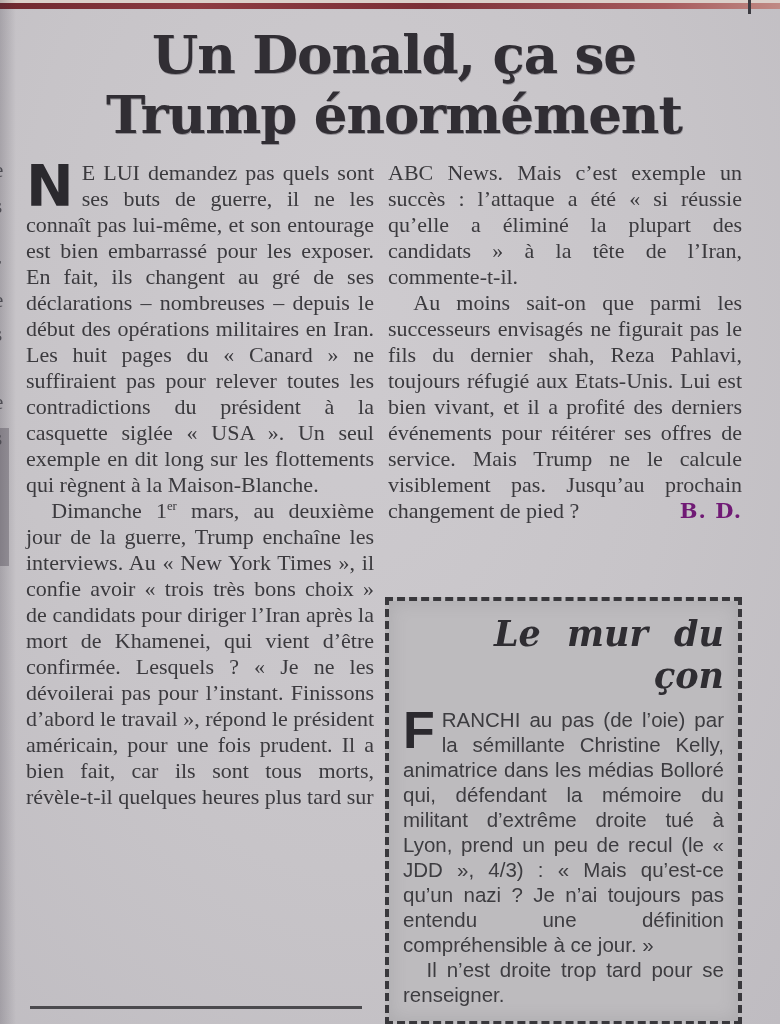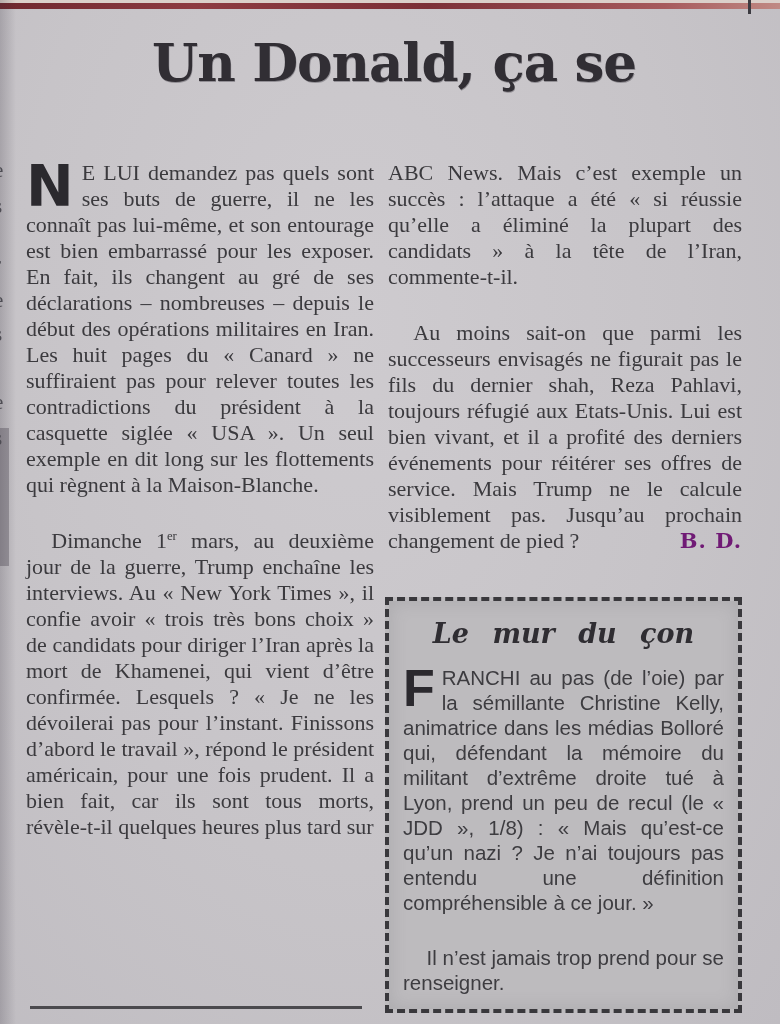--- a/index.html
+++ b/index.html
@@ -22,60 +22,60 @@
     position:absolute;left:0;top:0;bottom:0;width:16px;
     background:linear-gradient(90deg,rgba(55,50,62,0.22),rgba(55,50,62,0));
   }
   .edge-strip{position:absolute;left:0;top:428px;width:9px;height:138px;background:rgba(66,61,73,0.35);}
   .edge-frags span{
     position:absolute;left:-6px;font-size:21px;color:#4e4d54;
     font-family:"Liberation Serif",serif;
   }
 
   .headline{
-    position:absolute;top:16px;left:34px;right:26px;margin:16px;
+    position:absolute;top:16px;left:34px;right:26px;margin:8px;
     text-align:center;
     font-family:"DejaVu Serif",serif;font-weight:bold;
     font-size:53px;line-height:60px;letter-spacing:-1px;
     color:#312e34;
     text-shadow:0.6px 0.8px 0 rgba(44,41,48,0.35);
   }
   .headline .hl{display:block;}
 
   .col{
     position:absolute;top:160px;
     font-size:22px;line-height:26px;color:#3b3a3e;
     text-align:justify;
   }
   .col-left{left:26px;width:348px;}
   .col-right{left:388px;width:354px;}
   .para{margin:0;}
-  .para.indent{text-indent:1.15em;margin-top:30px;}
+  .para.indent{text-indent:1.15em;}
   .b{font-weight:normal;}
   .sup{font-size:0.58em;vertical-align:super;line-height:0;font-family:Liberation Serif, serif;}
   .dropcap{
     float:left;font-family:"DejaVu Sans",sans-serif;font-weight:bold;
     font-size:57px;line-height:45px;padding:4px 8px 0 0;color:#2b292e;
   }
   .byline{
     float:right;font-weight:bold;font-family:"DejaVu Serif",serif;
     font-size:21px;letter-spacing:1px;color:#701a75;
   }
   .rule{position:absolute;left:30px;top:1006px;width:332px;height:3px;background:#4b4a4e;}
 
   .box{
     position:absolute;left:385px;top:597px;width:357px;box-sizing:border-box;
     border:4px dashed #39383c;background:#bdbbbe;
     padding:8px 14px 14px;
     box-shadow:inset 0 0 18px rgba(90,88,95,0.18);
   }
   .box-title{
-    margin:4px 0 10px;text-align:center;
+    margin:4px 0 10px;text-align:right;
     font-family:"DejaVu Serif",serif;font-style:italic;font-weight:bold;
-    font-size:27px;line-height:42px;word-spacing:14px;color:#2f2d32;
+    font-size:35px;line-height:42px;word-spacing:14px;color:#2f2d32;
   }
   .box-body{
     font-family:"Liberation Sans",sans-serif;
     font-size:20.5px;line-height:25px;color:#3d3c40;text-align:justify;
   }
   .box-body .dropcap{
     font-family:"Liberation Sans",sans-serif;
     font-size:52px;line-height:41px;padding:3px 7px 0 0;
   }
 </style>
@@ -93,32 +93,33 @@
     <span style="top: 194px;">s</span>
     <span style="top: 252px;">r</span>
     <span style="top: 288px;">e</span>
     <span style="top: 322px;">s</span>
     <span style="top: 390px;">e</span>
     <span style="top: 426px;">s</span>
   </div>
 
 <h1 class="headline">
   <span class="hl">Un Donald, ça se</span>
+  <span class="hl">Trump énormément</span>
 </h1>
 
 <div class="col col-left">
     <p class="para"><span class="dropcap">N</span><span>E LUI demandez pas quels sont ses buts de guerre, il ne les connaît pas lui-même, et son entourage est bien embarrassé pour les exposer. En fait, ils changent au gré de ses déclarations – nombreuses – depuis le début des opérations militaires en Iran. Les huit pages du « Canard » ne suffiraient pas pour relever toutes les contradictions du président à la casquette siglée « USA ». Un seul exemple en dit long sur les flottements qui règnent à la Maison-Blanche.</span></p>
     <p class="para indent"><span>Dimanche 1</span><span class="sup">er</span><span> mars, au deuxième jour de la guerre, Trump enchaîne les interviews. Au « New York Times », il confie avoir </span><span class="b">« trois très bons choix »</span><span> de candidats pour diriger l’Iran après la mort de Khamenei, qui vient d’être confirmée. Lesquels ? </span><span class="b">« Je ne les dévoilerai pas pour l’instant. Finissons d’abord le travail »</span><span>, répond le président américain, pour une fois prudent. Il a bien fait, car ils sont tous morts, révèle-t-il quelques heures plus tard sur</span></p>
   </div>
 <div class="col col-right">
     <p class="para"><span>ABC News. Mais c’est exemple un succès : l’attaque a été </span><span class="b">« si réussie qu’elle a éliminé la plupart des candidats »</span><span> à la tête de l’Iran, commente-t-il.</span></p>
     <p class="para indent"><span>Au moins sait-on que parmi les successeurs envisagés ne figurait pas le fils du dernier shah, Reza Pahlavi, toujours réfugié aux Etats-Unis. Lui est bien vivant, et il a profité des derniers événements pour réitérer ses offres de service. Mais Trump ne le calcule visiblement pas. Jusqu’au prochain changement de pied ?</span><span class="byline">B. D.</span></p>
   </div>
 
 <div class="rule"></div>
 
 <div class="box">
   <h2 class="box-title">Le mur du çon</h2>
   <div class="box-body">
-      <p class="para"><span class="dropcap">F</span><span>RANCHI au pas (de l’oie) par la sémillante Christine Kelly, animatrice dans les médias Bolloré qui, défendant la mémoire du militant d’extrême droite tué à Lyon, prend un peu de recul (le « JDD », 1/8) : </span><span class="b">« Mais qu’est-ce qu’un nazi ? Je n’ai toujours pas entendu une définition compréhensible à ce jour. »</span></p>
-      <p class="para indent"><span>Il n’est jamais trop prend pour se renseigner.</span></p>
+      <p class="para"><span class="dropcap">F</span><span>RANCHI au pas (de l’oie) par la sémillante Christine Kelly, animatrice dans les médias Bolloré qui, défendant la mémoire du militant d’extrême droite tué à Lyon, prend un peu de recul (le « JDD », 4/3) : </span><span class="b">« Mais qu’est-ce qu’un nazi ? Je n’ai toujours pas entendu une définition compréhensible à ce jour. »</span></p>
+      <p class="para indent"><span>Il n’est droite trop tard pour se renseigner.</span></p>
     </div>
 </div>
 
 </body></html>

